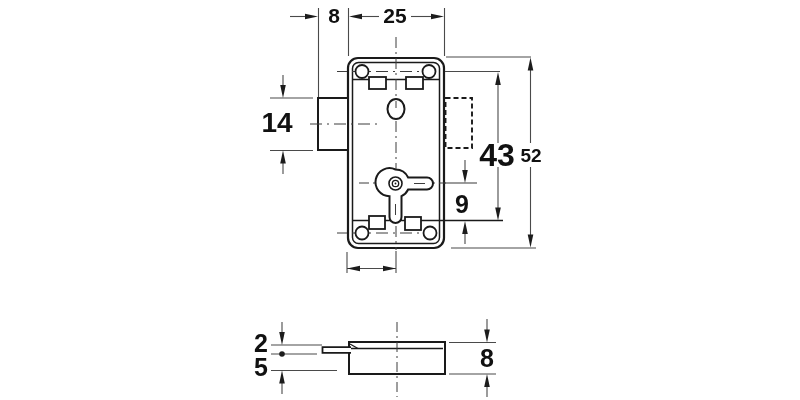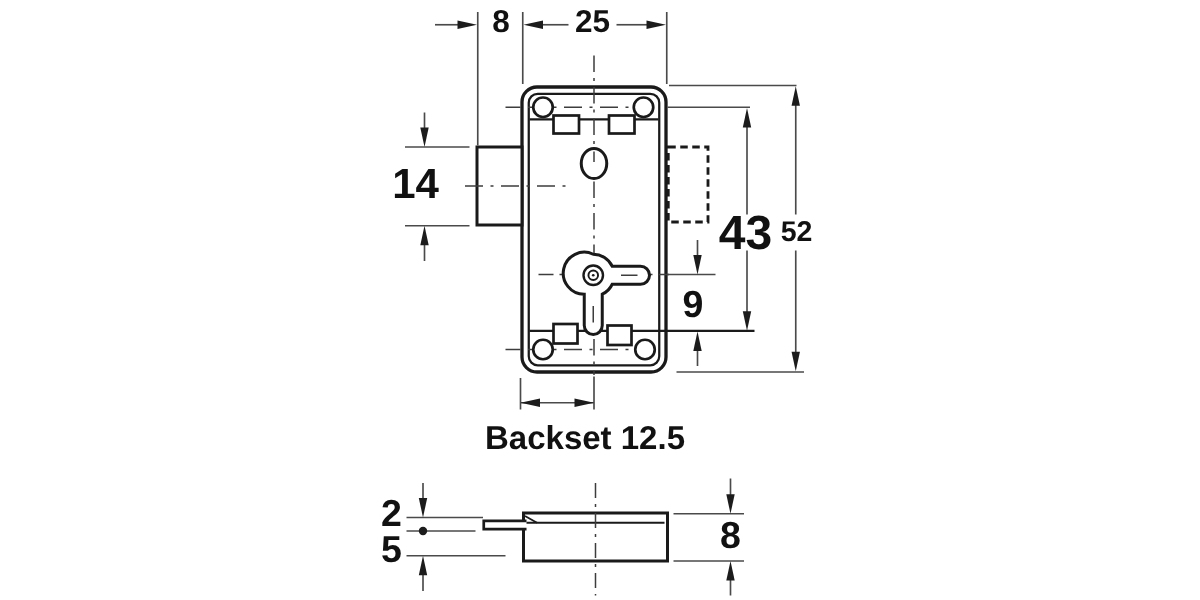--- a/index.html
+++ b/index.html
@@ -154,17 +154,16 @@
     </g>
   </g>
 </svg>
 
   <div class="lbl" style="left:334px;top:15px;font-size:21px">8</div>
   <div class="lbl" style="left:395px;top:15px;font-size:21px">25</div>
   <div class="lbl" style="left:277px;top:123px;font-size:28px">14</div>
   <div class="lbl" style="left:497px;top:155px;font-size:32px">43</div>
   <div class="lbl" style="left:531px;top:155px;font-size:19px">52</div>
   <div class="lbl" style="left:462px;top:204px;font-size:25px">9</div>
-  <div class="lbl" style="left:390px;top:292px;font-size:22px">Backset 12.5</div>
   <div class="lbl" style="left:261px;top:343px;font-size:25px">2</div>
   <div class="lbl" style="left:261px;top:367px;font-size:25px">5</div>
   <div class="lbl" style="left:487px;top:358px;font-size:25px">8</div>
 </div>
 
 </body></html>

